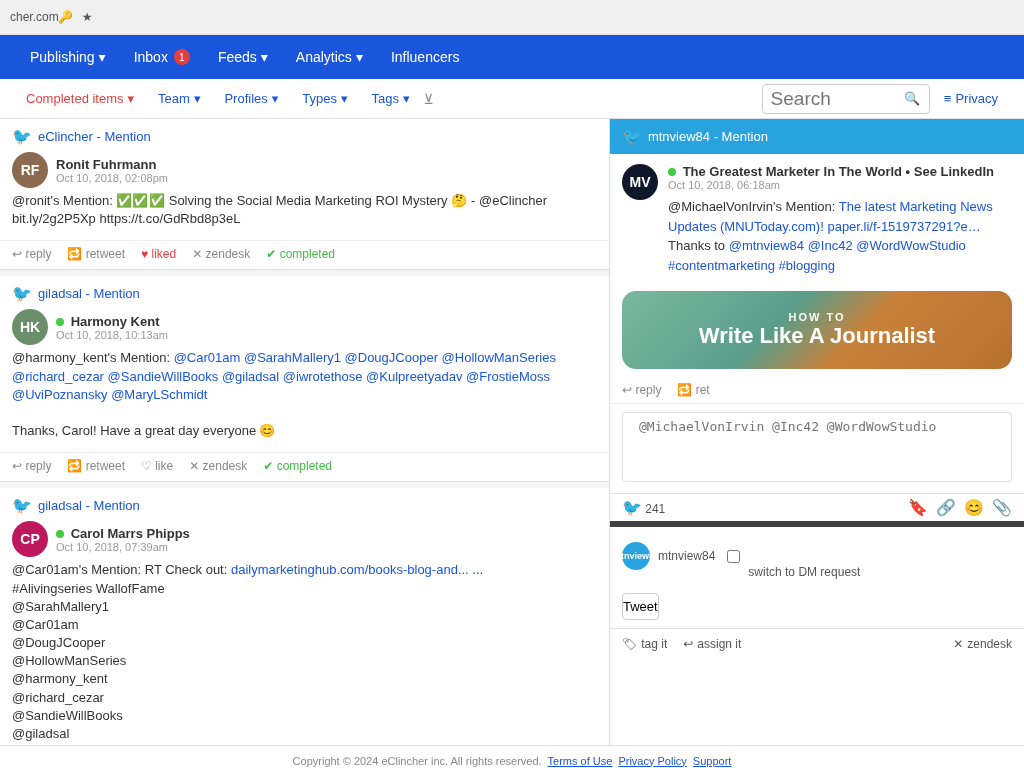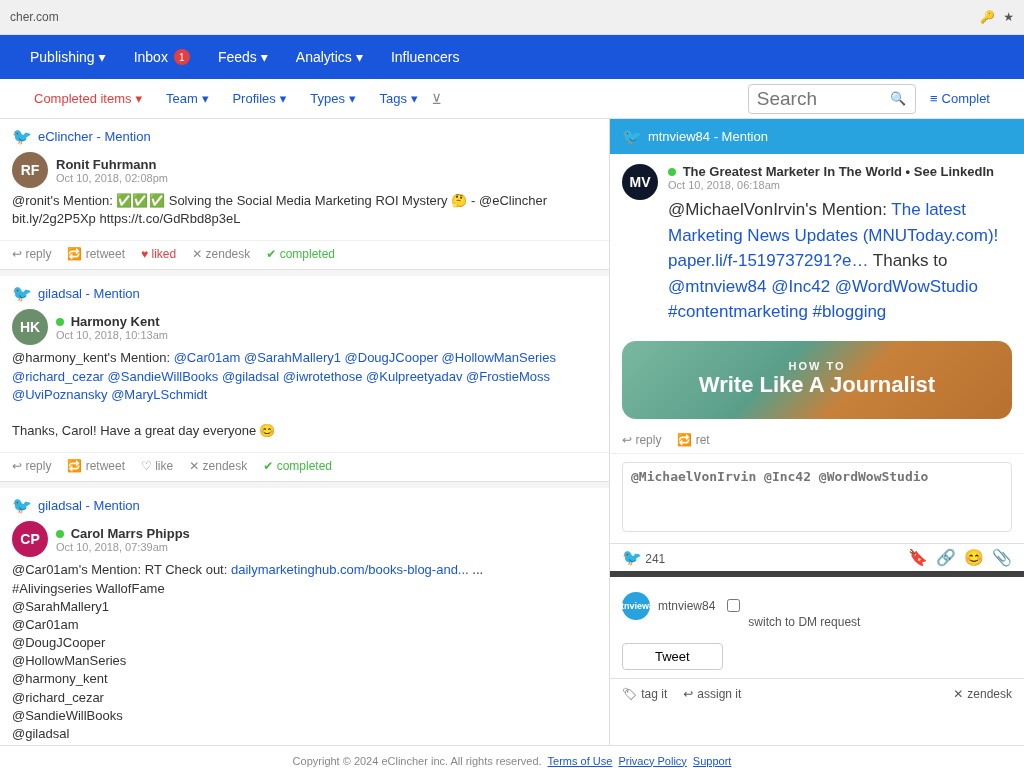--- a/index.html
+++ b/index.html
@@ -7,21 +7,21 @@
 
     
     .address-bar {
       background: #f0f0f0;
       border-bottom: 1px solid #ddd;
       padding: 17px 10px;
       font-size: 12px;
       color: #555;
       display: flex;
       align-items: center;
-      justify-content: space-between;
+      justify-content: flex-start;
       height: 28px;
     }
     .address-bar-icons { display: flex; gap: 8px; }
 
     
     .main-nav {
       background: #1a56db;
       padding: 0 16px;
       display: flex;
       align-items: center;
@@ -49,21 +49,21 @@
       display: flex;
       align-items: center;
       justify-content: center;
       margin-left: 2px;
     }
 
     
     .sub-nav {
       background: white;
       border-bottom: 1px solid #e0e0e0;
-      padding: 0 24px;
+      padding: 0 16px;
       display: flex;
       align-items: center;
       height: 40px;
       gap: 4px;
     }
     .sub-nav-item {
       padding: 4px 10px;
       font-size: 13px;
       color: #1a56db;
       display: flex;
@@ -178,21 +178,21 @@
     }
     .right-tweet-author {
       display: flex;
       align-items: flex-start;
       gap: 10px;
       padding: 10px 12px 8px;
     }
     .right-tweet-content { flex: 1; }
     .right-tweet-name { font-weight: bold; font-size: 13px; }
     .right-tweet-date { font-size: 11px; color: #999; margin-bottom: 6px; }
-    .right-tweet-text { font-size: 17px; color: #333; line-height: 1.5; }
+    .right-tweet-text { font-size: 13px; color: #333; line-height: 1.5; }
     .tweet-image-preview {
       margin: 8px 12px;
       border-radius: 14px;
       overflow: hidden;
       height: 78px;
       background: linear-gradient(135deg, #7ab8a0 0%, #5a9e8a 40%, #c8813a 60%, #b87030 100%);
       display: flex;
       align-items: center;
       justify-content: center;
       flex-direction: column;
@@ -209,26 +209,25 @@
     }
     .right-action { display: flex; align-items: center; gap: 3px; cursor: pointer; }
     .reply-input-area {
       padding: 8px 12px;
       border-bottom: 1px solid #e0e0e0;
     }
     .reply-input-area textarea {
       width: 100%;
       border: 1px solid #e0e0e0;
       border-radius: 4px;
-      padding: 6px 8px;
+      padding: 6px 16px;
       font-size: 13px;
       resize: none;
       height: 70px;
       outline: none;
-      font-weight: bold;
     }
     .reply-icons {
       display: flex;
       gap: 8px;
       padding: 4px 12px;
       color: #1da1f2;
       font-size: 16px;
       align-items: center;
     }
     .reply-count { font-size: 12px; color: #555; margin-right: auto; }
@@ -251,21 +250,21 @@
     .tweet-btn-row {
       padding: 8px 12px;
       display: flex;
       align-items: center;
       gap: 8px;
     }
     .tweet-btn {
       background: white;
       border: 1px solid #ccc;
       border-radius: 4px;
-      padding: 5px 32px;
+      padding: 5px 0;
       font-size: 13px;
       cursor: pointer;
     }
     .right-footer-actions {
       display: flex;
       align-items: center;
       gap: 16px;
       padding: 8px 12px;
       border-top: 1px solid #e0e0e0;
       font-size: 12px;
@@ -352,21 +351,21 @@
     <span>▾</span>
   </div>
   <span class="filter-icon">⊻</span>
   <div class="sub-nav-spacer"></div>
   <div class="search-box">
     <input type="text" placeholder="Search" style="">
     <span>🔍</span>
   </div>
   <div class="sub-nav-item">
     <span>≡</span>
-    <span>Complet</span>
+    <span>Privacy</span>
   </div>
 </div>
 
 <div class="main-content">
 
   <div class="left-panel">
 
     <div class="tweet-card">
       <div class="tweet-card-header">
         <span class="twitter-icon">🐦</span>

